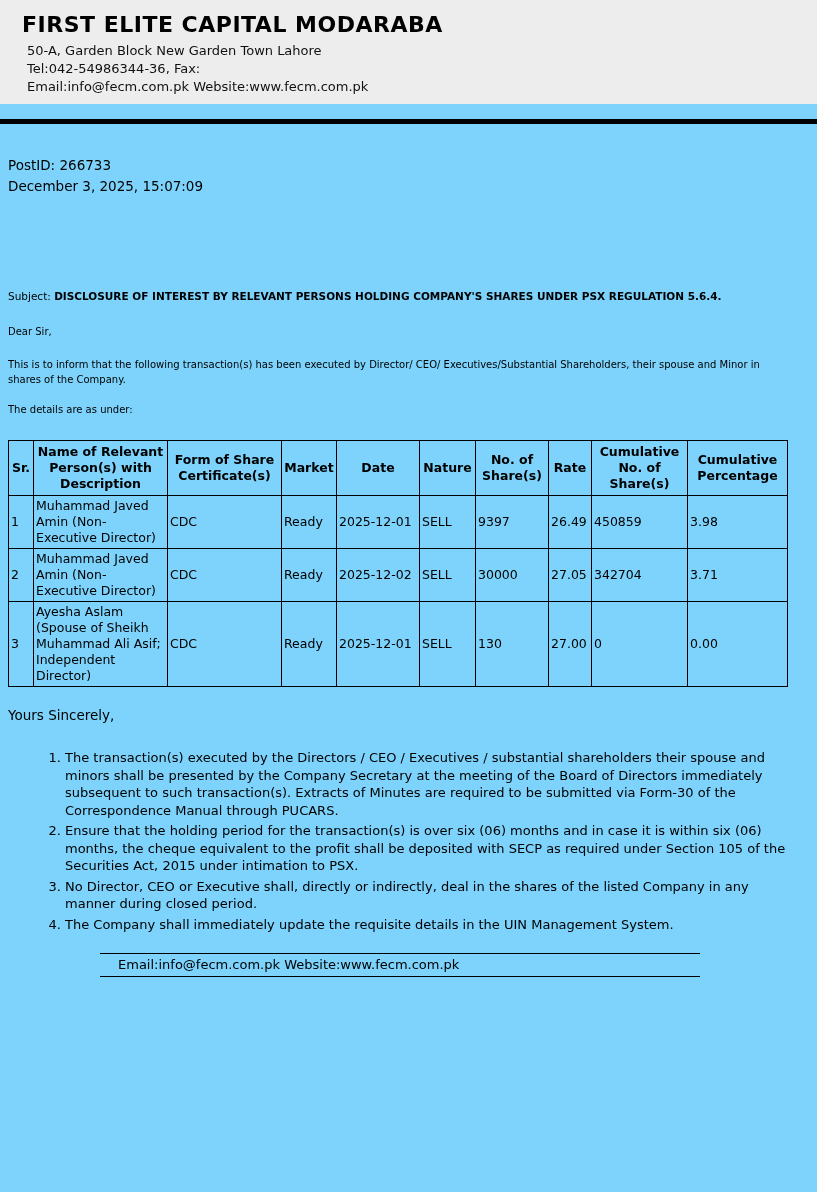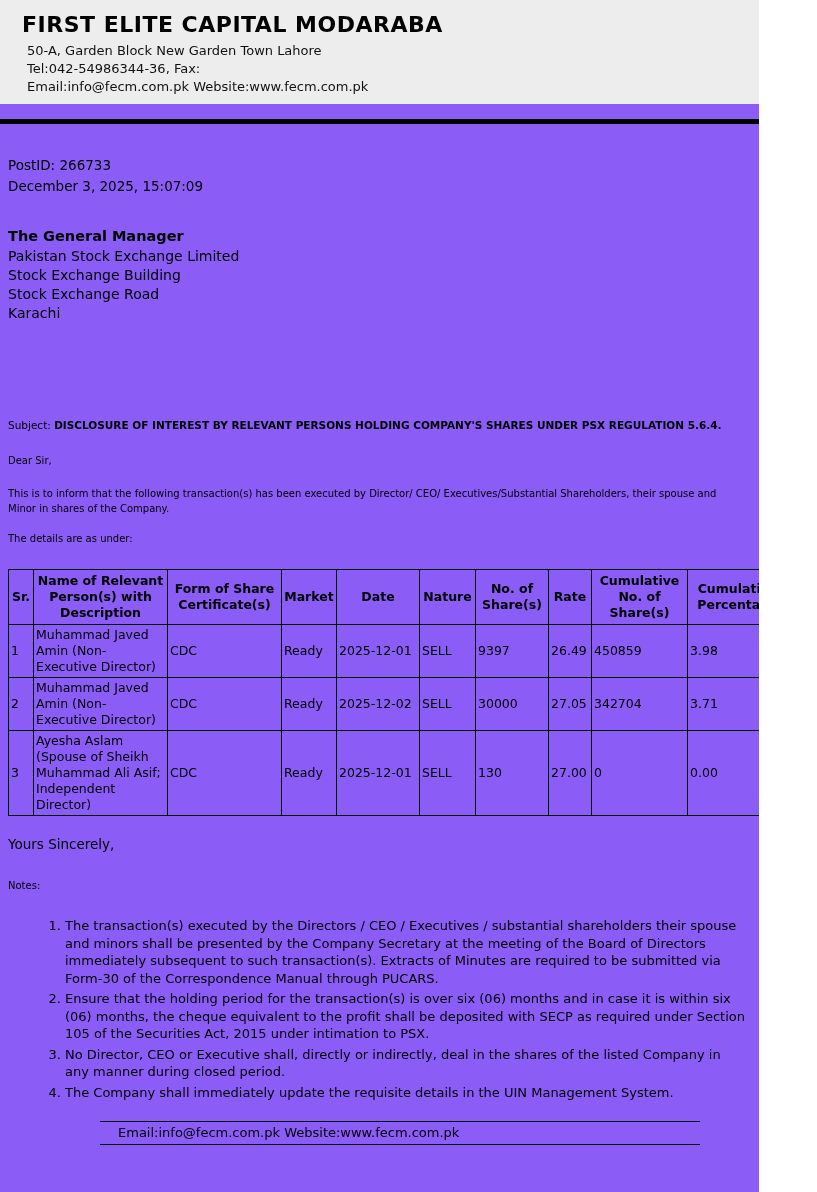--- a/index.html
+++ b/index.html
@@ -2,21 +2,21 @@
 <html><head>
 <meta charset="utf-8">
 <style>
   * { margin:0; padding:0; box-sizing:border-box; }
   html,body { background:#ffffff; }
   body {
     width:817px;
     font-family:"DejaVu Sans","Liberation Sans",sans-serif;
     color:#000;
   }
-  .page { width:759px; min-height:1192px; background:#8b5cf6; overflow:hidden; }
+  .page { width:817px; min-height:1192px; background:#7dd3fc; overflow:hidden; }
 
   
   .letterhead { background:#ededed; padding:12px 10px 8px 22px; }
   .company { font-size:22px; font-weight:bold; letter-spacing:0.5px; margin-bottom:5px; }
   .addr { font-size:13px; line-height:18px; margin-left:5px; color:#111; }
 
   .rule { height:5px; background:#000; margin-top:15px; }
 
   .content { padding:0 12px 0 8px; }
 
@@ -82,29 +82,20 @@
     <div class="addr">Email:info@fecm.com.pk Website:www.fecm.com.pk</div>
   </div>
 
   <div class="rule"></div>
 
   <div class="content">
 
     <div class="post-id">PostID: 266733</div>
     <div class="datetime">December 3, 2025, 15:07:09</div>
 
-    <div class="recipient">
-      <div class="recipient-title">The General Manager</div>
-      <div class="recipient-lines">
-          <div>Pakistan Stock Exchange Limited</div>
-          <div>Stock Exchange Building</div>
-          <div>Stock Exchange Road</div>
-          <div>Karachi</div>
-        </div>
-    </div>
 
     <div class="subject">
       <span>Subject: </span><span class="bold">DISCLOSURE OF INTEREST BY RELEVANT PERSONS HOLDING COMPANY'S SHARES UNDER PSX REGULATION 5.6.4.</span>
     </div>
 
     <div class="small salutation">Dear Sir,</div>
 
     <div class="small intro">This is to inform that the following transaction(s) has been executed by Director/ CEO/ Executives/Substantial Shareholders, their spouse and Minor in shares of the Company.</div>
 
     <div class="small details-label">The details are as under:</div>
@@ -171,21 +162,20 @@
             <td>130</td>
             <td>27.00</td>
             <td>0</td>
             <td>0.00</td>
           </tr>
         </tbody>
     </table>
 
     <div class="closing">Yours Sincerely,</div>
 
-    <div class="small notes-label">Notes:</div>
 
     <ol class="notes">
         <li>The transaction(s) executed by the Directors / CEO / Executives / substantial shareholders their spouse and minors shall be presented by the Company Secretary at the meeting of the Board of Directors immediately subsequent to such transaction(s). Extracts of Minutes are required to be submitted via Form-30 of the Correspondence Manual through PUCARS.</li>
         <li>Ensure that the holding period for the transaction(s) is over six (06) months and in case it is within six (06) months, the cheque equivalent to the profit shall be deposited with SECP as required under Section 105 of the Securities Act, 2015 under intimation to PSX.</li>
         <li>No Director, CEO or Executive shall, directly or indirectly, deal in the shares of the listed Company in any manner during closed period.</li>
         <li>The Company shall immediately update the requisite details in the UIN Management System.</li>
       </ol>
 
   </div>
 

